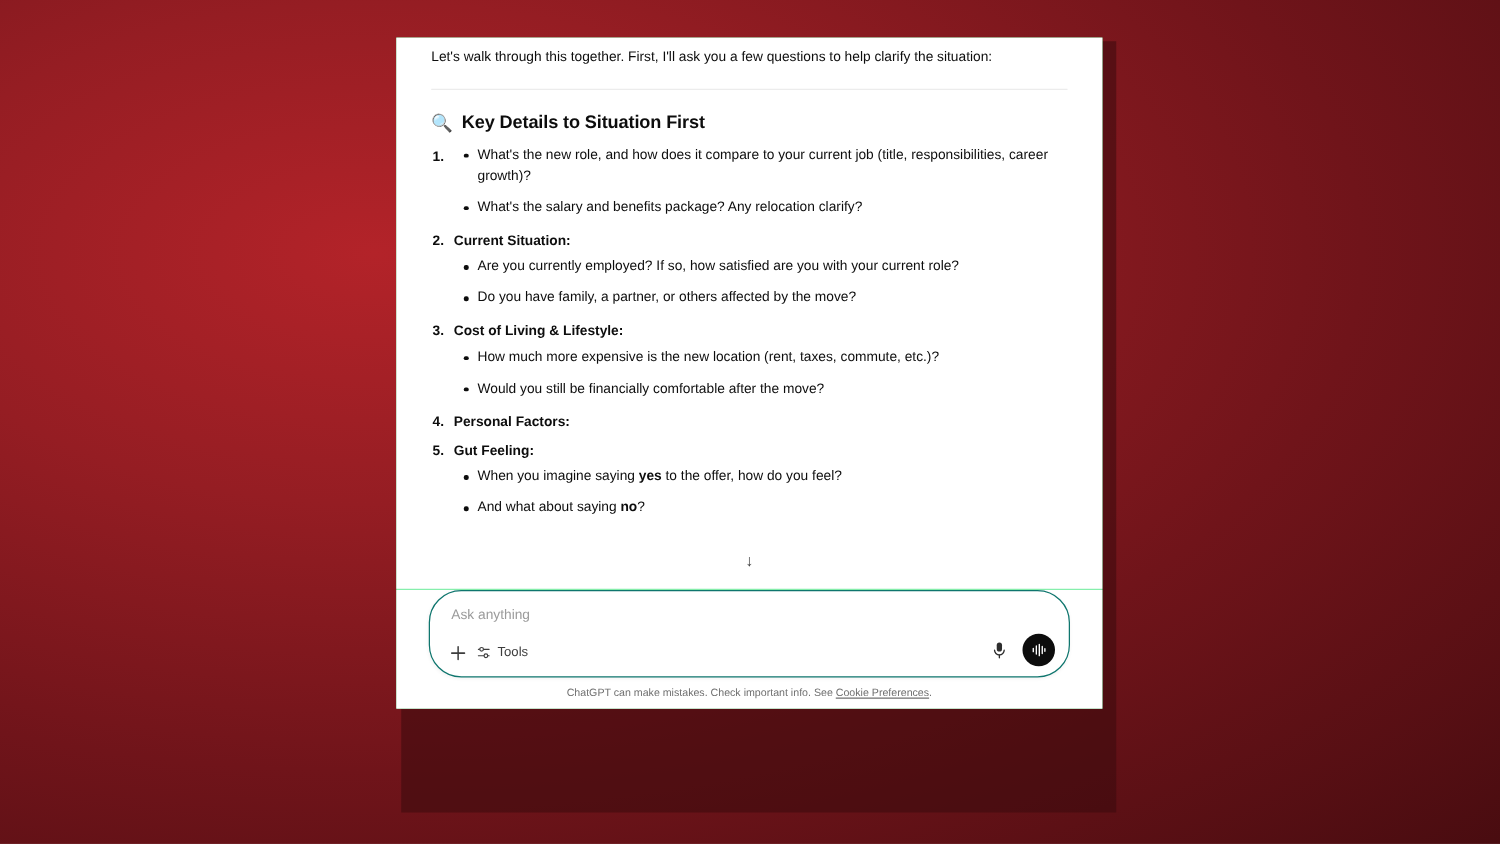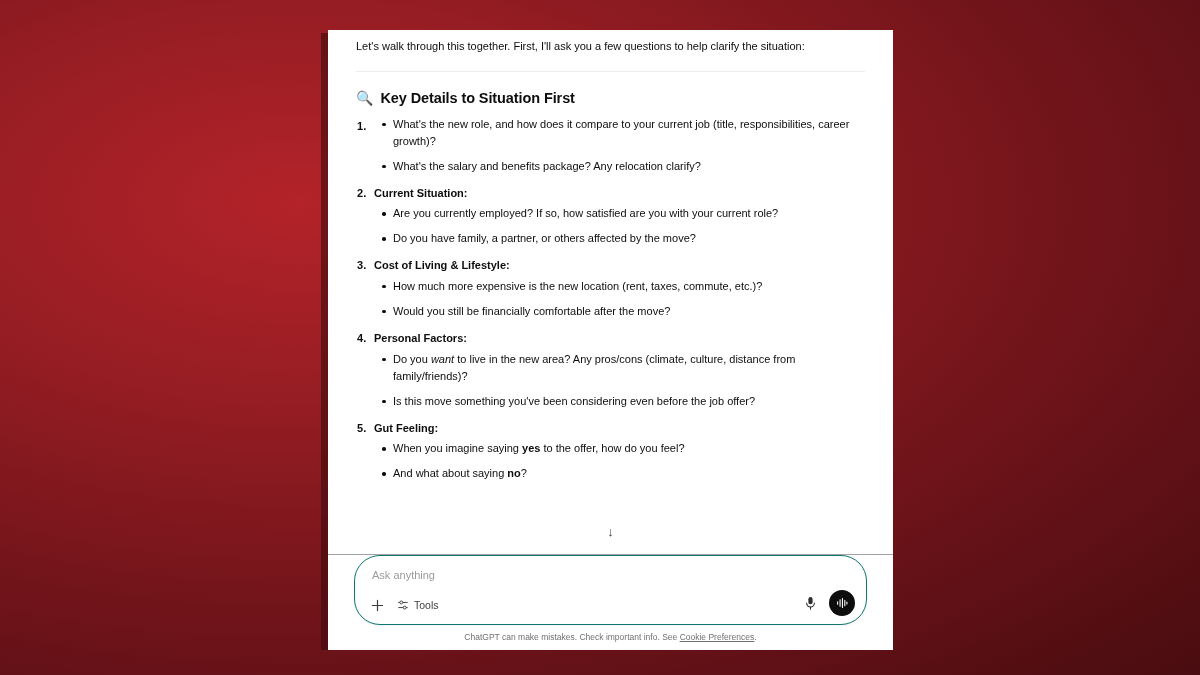--- a/index.html
+++ b/index.html
@@ -23,25 +23,25 @@
     left: 321px;
     top: 33px;
     width: 572px;
     height: 617px;
     background: #3a0a0d;
     opacity: 0.55;
     filter: blur(0px);
   }
   .window {
     position: absolute;
-    left: 328px;
+    left: 317px;
     top: 30px;
     width: 565px;
-    height: 620px;
-    background: #a3a3a3;
+    height: 537px;
+    background: #86efac;
     overflow: hidden;
   }
   .chat-scroll {
     position: absolute;
     left: 0;
     top: 0;
     right: 0;
     bottom: 96px;
     overflow: hidden;
     background: #ffffff;
@@ -166,21 +166,21 @@
     top: 13px;
     font-size: 11px;
     color: #9b9b9b;
   }
   .composer .left-tools {
     position: absolute;
     left: 12px;
     bottom: 9px;
     display: flex;
     align-items: center;
-    gap: 6px;
+    gap: 1px;
   }
   .plus-btn {
     width: 20px;
     height: 20px;
     display: flex;
     align-items: center;
     justify-content: center;
     color: #3d3d3d;
     font-size: 16px;
     line-height: 1;
@@ -267,24 +267,20 @@
       </li>
       <li>
         <span class="sec-title">Cost of Living &amp; Lifestyle:</span>
         <ul class="bullets">
           <li>How much more expensive is the new location (rent, taxes, commute, etc.)?</li>
           <li>Would you still be financially comfortable after the move?</li>
         </ul>
       </li>
       <li>
         <span class="sec-title">Personal Factors:</span>
-        <ul class="bullets">
-          <li>Do you <em>want</em> to live in the new area? Any pros/cons (climate, culture, distance from family/friends)?</li>
-          <li>Is this move something you've been considering even before the job offer?</li>
-        </ul>
       </li>
       <li>
         <span class="sec-title">Gut Feeling:</span>
         <ul class="bullets">
           <li>When you imagine saying <strong>yes</strong> to the offer, how do you feel?</li>
           <li>And what about saying <strong>no</strong>?</li>
         </ul>
       </li>
     </ol>
   </div>

